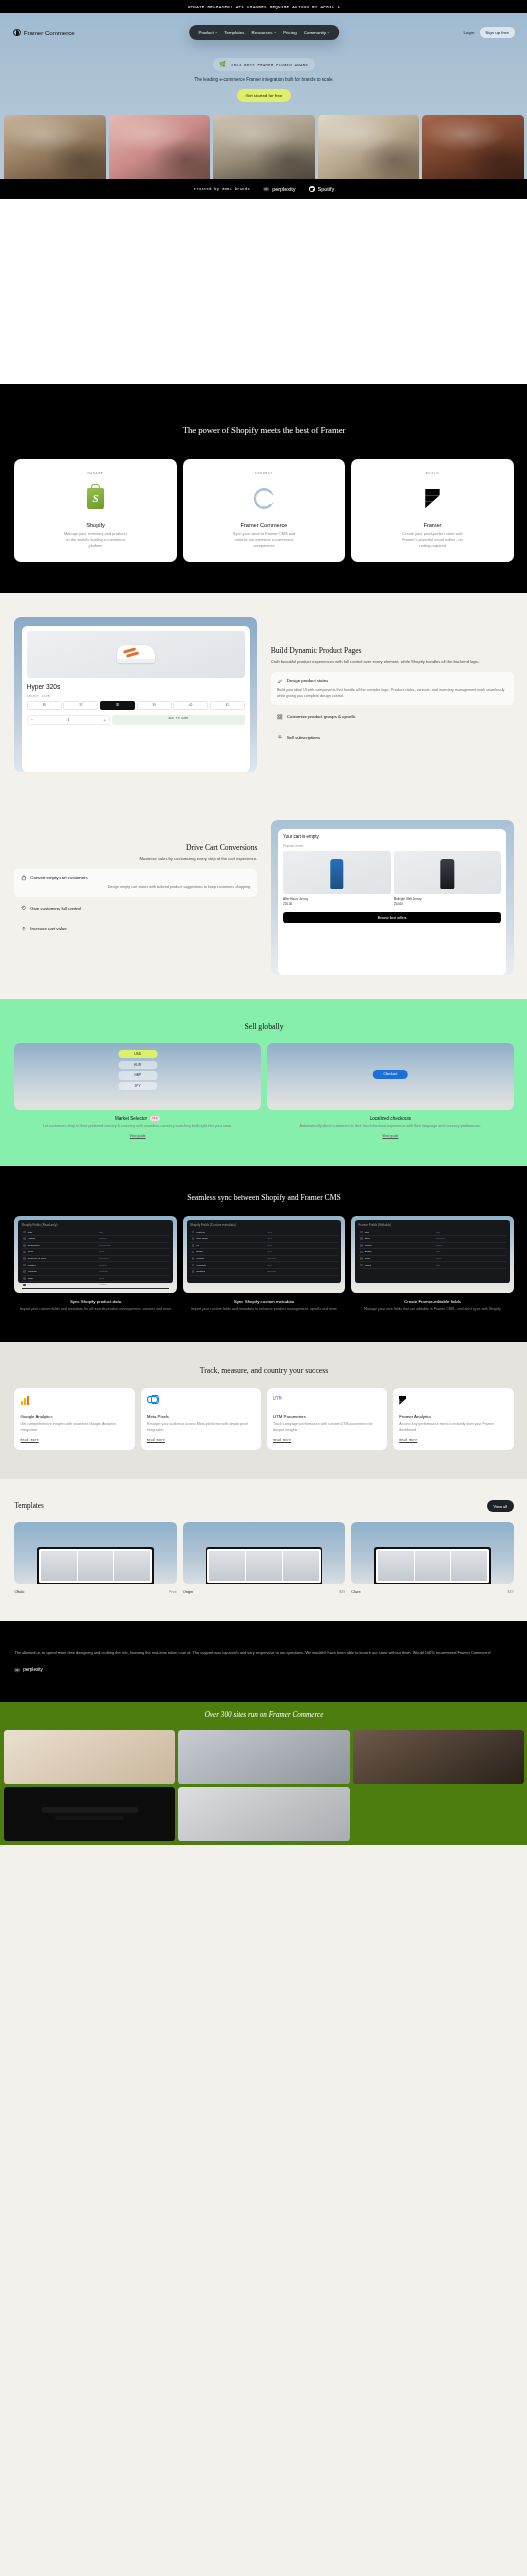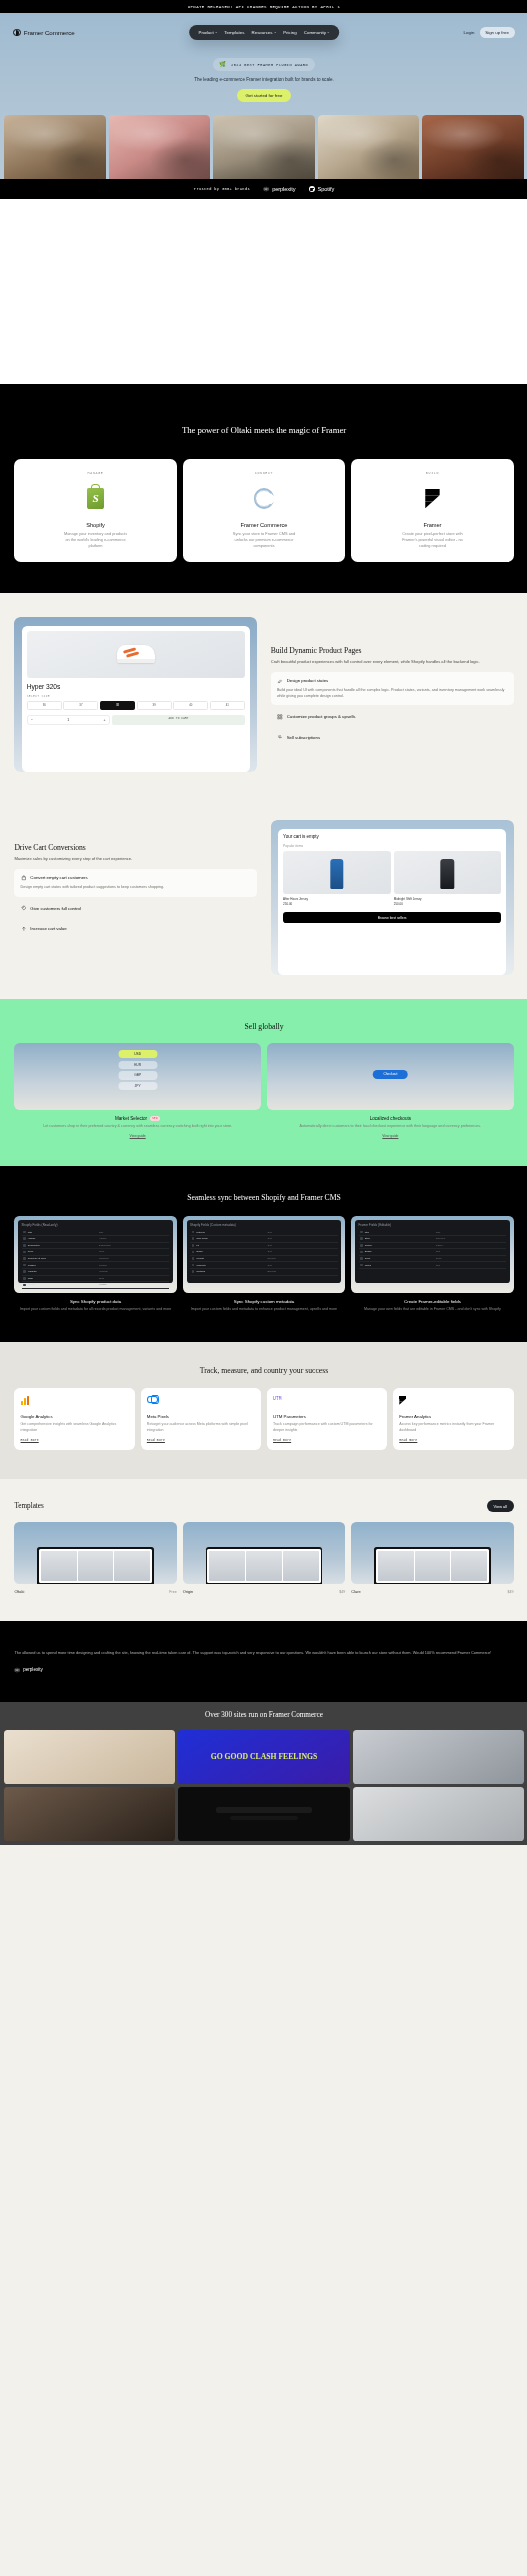--- a/index.html
+++ b/index.html
@@ -92,21 +92,21 @@
   .fmark{width:14.4px;height:19.6px;position:relative;}
   .fmark span{position:absolute;background:#000;}
   .fmark span:nth-child(1){left:0;top:0;width:14.4px;height:6.5px;clip-path:polygon(0 0,100% 0,100% 100%,0 100%);}
   .fmark span:nth-child(2){left:0;top:6.5px;width:14.4px;height:6.5px;clip-path:polygon(0 0,100% 0,50% 100%,0 100%);}
   .fmark span:nth-child(3){left:0;top:13px;width:7.2px;height:6.5px;clip-path:polygon(0 0,100% 0,0 100%);}
 
   
   .feat{background:#f2f1ec;padding:24px 14.4px;}
   .feat-row{display:flex;gap:13.4px;align-items:flex-start;}
   .feat-copy{flex:1;padding-top:29px;}
-  .feat-copy.left{padding-top:23px;}
+  .feat-copy.left{padding-top:23px;text-align:right;}
   .feat-copy h2{font-size:7.7px;letter-spacing:-.01em;margin-bottom:3.6px;}
   .feat-copy .lead{font-size:4.1px;color:#4b4b47;line-height:1.5;margin-bottom:7.2px;}
   .acc{background:#fbfbf9;border-radius:4.6px;padding:5.7px 6.2px;margin-bottom:3.1px;}
   .acc.flat{background:transparent;padding:5.7px 6.2px;}
   .acc-head{display:flex;align-items:center;gap:4.1px;}
   .acc-head .ic{width:5.7px;height:5.7px;color:#111;flex:none;}
   .acc-head h4{font-size:4.4px;font-weight:400;letter-spacing:-.01em;}
   .acc p{font-size:3.7px;color:#6f6f6a;line-height:1.55;margin-top:4.6px;}
 
   .mock{flex:1;border-radius:6.2px;overflow:hidden;}
@@ -216,21 +216,21 @@
   .quote-l h3{font-size:7.7px;line-height:1.34;letter-spacing:-.01em;}
   .q-auth{display:flex;align-items:center;gap:3.6px;margin-top:11.3px;}
   .avatar{width:8.8px;height:8.8px;border-radius:50%;background:linear-gradient(150deg,#b98c6d,#6d4a35);}
   .q-auth .nmw .n{font-size:3.9px;}
   .q-auth .nmw .r{font-size:3.3px;color:#8d8d8d;margin-top:1px;}
   .quote-r{flex:1;padding-top:3.1px;}
   .quote-r p{font-size:3.9px;color:#b4b4b4;line-height:1.65;}
   .perp-row{display:flex;align-items:center;gap:2.6px;margin-top:10.3px;color:#fff;font-size:4.6px;}
 
   
-  .show{background:#404040;color:#fff;padding:9.3px 0 0;}
+  .show{background:#4d7c0f;color:#fff;padding:9.3px 0 0;font-style:italic;}
   .show h2{text-align:center;font-size:7.2px;margin-bottom:10.3px;}
   .show-grid{display:grid;grid-template-columns:repeat(3,1fr);gap:3.1px;padding:0 4.1px 4.1px;}
   .tile{height:54px;border-radius:3.6px;overflow:hidden;position:relative;}
   .t1{background:linear-gradient(150deg,#eadfcf,#c9b79c);}
   .t2{background:linear-gradient(150deg,#1f2fd6,#3b1ba8);}
   .t3{background:linear-gradient(150deg,#c9cdd2,#8e949b);}
   .t4{background:linear-gradient(150deg,#6d5a4a,#2a211a);}
   .t5{background:#0c0c0c;}
   .t6{background:linear-gradient(150deg,#dcdedf,#a9adb1);}
   .t2 .big{position:absolute;inset:0;display:flex;align-items:center;justify-content:center;font-family:"Liberation Serif",serif;font-weight:700;font-size:7.7px;color:#ddf06a;text-align:center;line-height:1.05;padding:0 5.2px;}
@@ -307,21 +307,21 @@
         <i></i>
         <i></i>
       </span>
     <span>Spotify</span>
   </span>
 </div>
 
 <div class="white-band"></div>
 
 <section class="power">
-  <h2 class="serif">The power of Oltaki meets the magic of Framer</h2>
+  <h2 class="serif">The power of Shopify meets the best of Framer</h2>
   <div class="power-cards">
     <div class="pcard">
       <span class="kicker">MANAGE</span>
       <span class="art">
           <span class="shopbag"></span>
         </span>
       <h3>Shopify</h3>
       <p>Manage your inventory and products on the world's leading e-commerce platform</p>
     </div>
     <div class="pcard">
@@ -766,23 +766,20 @@
         </svg>
       <span>perplexity</span>
     </div>
   </div>
 </section>
 
 <section class="show">
   <h2 class="serif">Over 300 sites run on Framer Commerce</h2>
   <div class="show-grid">
     <div class="tile t1"></div>
-    <div class="tile t2">
-        <span class="big">GO GOOD CLASH FEELINGS</span>
-      </div>
     <div class="tile t3"></div>
     <div class="tile t4"></div>
     <div class="tile t5">
         <span class="mid">
           <i class="b" style="display:block;background:#1b1b1b;border-radius:2.1px;width:56%;height:6.2px"></i>
           <i class="b" style="display:block;background:#161616;border-radius:2.1px;width:40%;height:4.6px"></i>
         </span>
       </div>
     <div class="tile t6"></div>
   </div>

